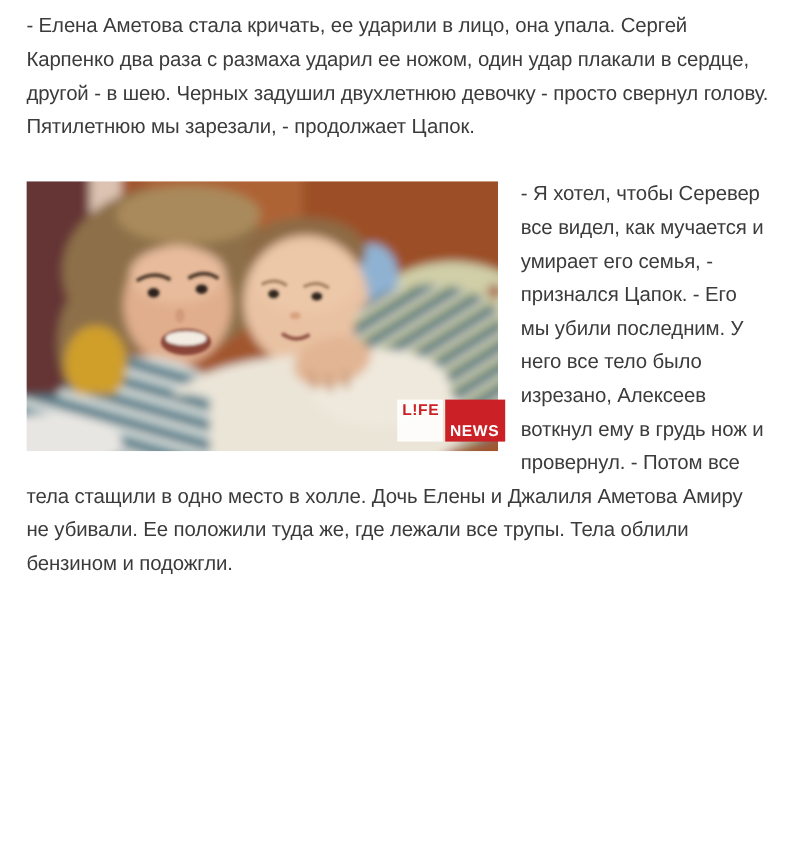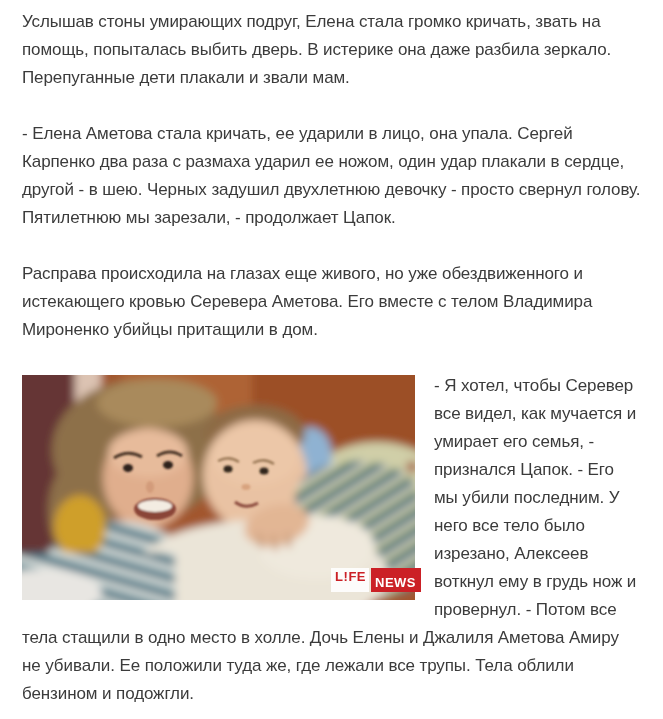--- a/index.html
+++ b/index.html
@@ -49,35 +49,33 @@
   }
   .wm-life {
     background: rgba(255, 255, 255, 0.88);
     color: #cb2026;
     padding: 1px 3px 2px 4px;
     letter-spacing: 0.5px;
   }
   .wm-news {
     background: #cb2026;
     color: #ffffff;
-    padding: 7px 5px 2px 4px;
+    padding: 18px 5px 2px 4px;
     margin-left: 2px;
     letter-spacing: 0.5px;
   }
 </style>
 </head>
 <body>
 
 <div class="article">
 
-  <p class="para">Услышав стоны умирающих подруг, Елена стала громко кричать, звать на помощь, попыталась выбить дверь. В истерике она даже разбила зеркало. Перепуганные дети плакали и звали мам.</p>
 
   <p class="para">- Елена Аметова стала кричать, ее ударили в лицо, она упала. Сергей Карпенко два раза с размаха ударил ее ножом, один удар плакали в сердце, другой - в шею. Черных задушил двухлетнюю девочку - просто свернул голову. Пятилетнюю мы зарезали, - продолжает Цапок.</p>
 
-  <p class="para">Расправа происходила на глазах еще живого, но уже обездвиженного и истекающего кровью Серевера Аметова. Его вместе с телом Владимира Мироненко убийцы притащили в дом.</p>
 
   <p class="para">
     <span class="photo-wrap">
       <svg viewBox="0 0 393 225" preserveAspectRatio="none">
         <defs>
           <filter id="b4" x="-20%" y="-20%" width="140%" height="140%">
               <feGaussianBlur stdDeviation="4"></feGaussianBlur>
             </filter>
           <filter id="b1" x="-40%" y="-40%" width="180%" height="180%">
               <feGaussianBlur stdDeviation="1.3"></feGaussianBlur>

